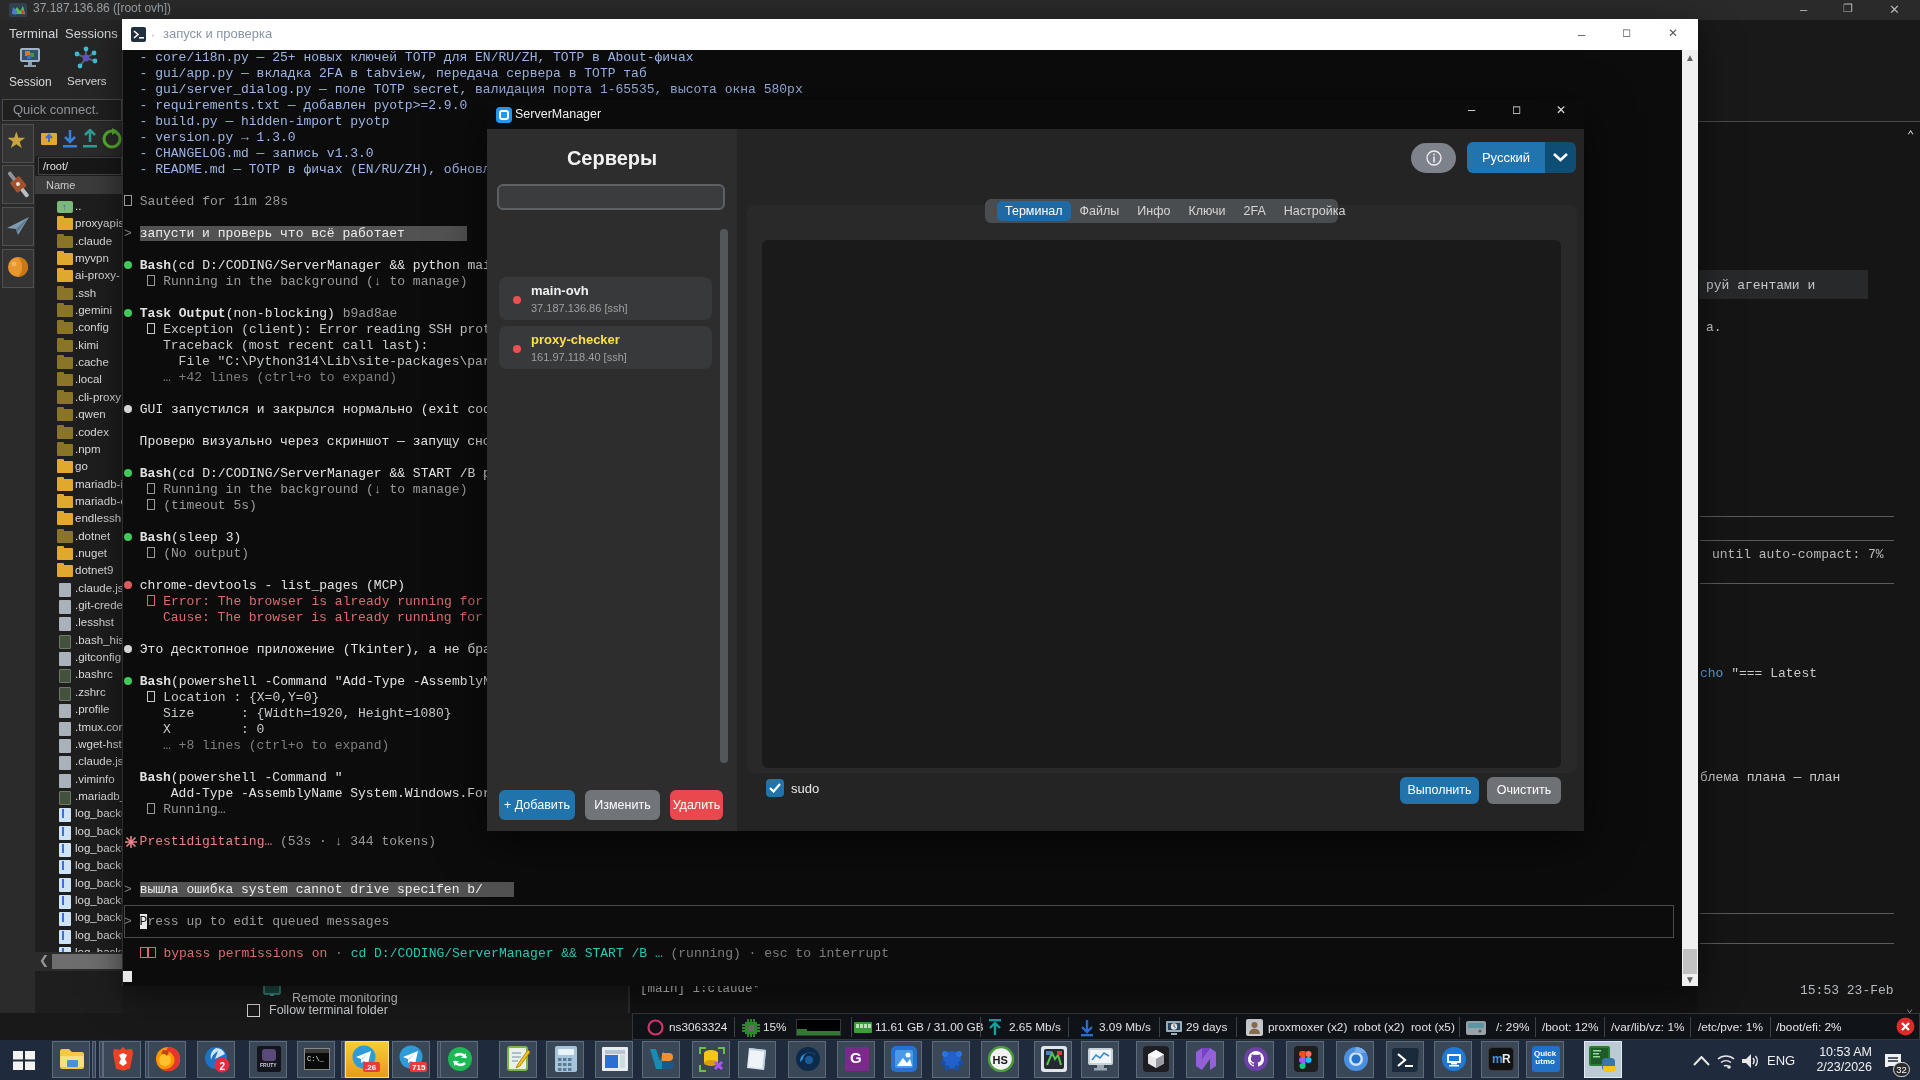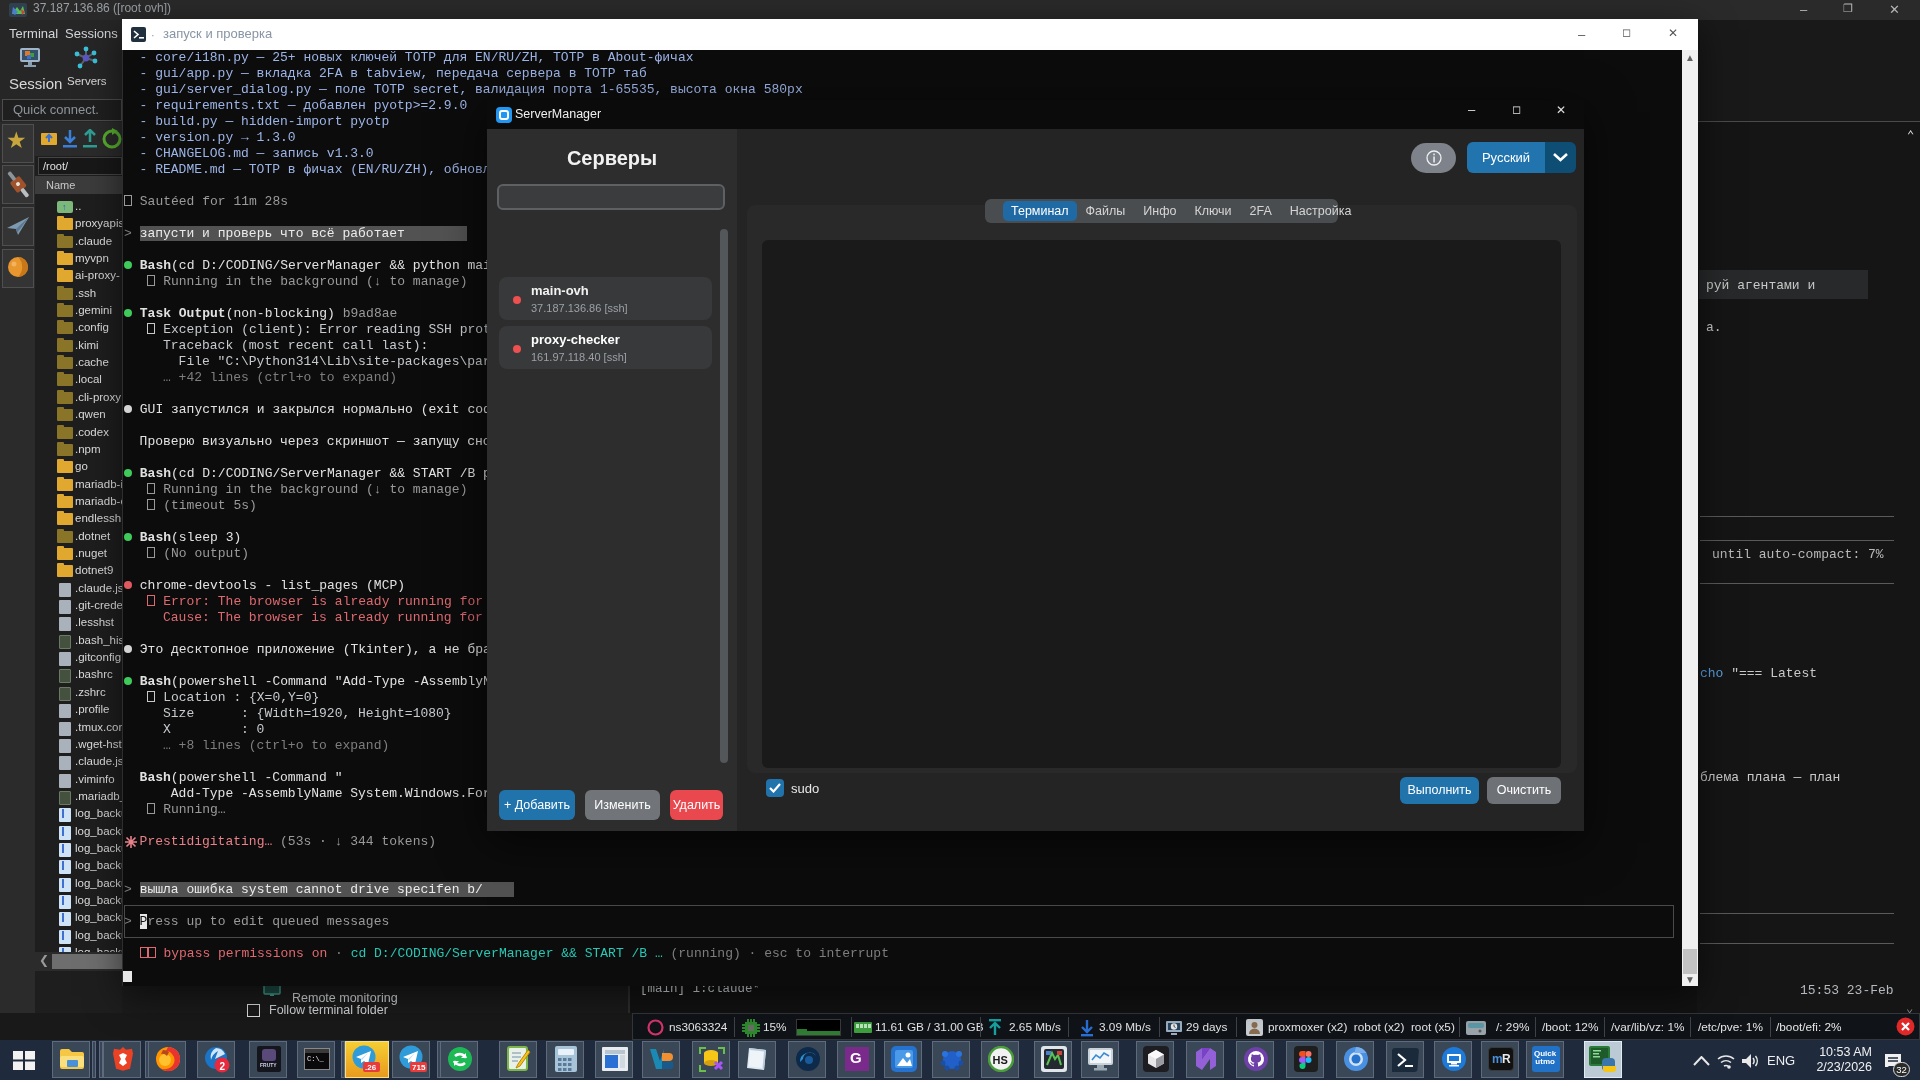--- a/index.html
+++ b/index.html
@@ -70,21 +70,21 @@
 
  <svg class="abs" style="left:19px;top:27px" width="22" height="22">
         <rect x="1" y="1" width="20" height="14" rx="2" fill="#9fb6c8"></rect>
         <rect x="3" y="3" width="16" height="10" fill="#35506a"></rect>
         <rect x="6" y="4" width="5" height="5" fill="#e07828"></rect>
         <rect x="11" y="6" width="4" height="4" fill="#3f9e3a"></rect>
         <rect x="8" y="8" width="4" height="4" fill="#3a6fd0"></rect>
         <rect x="9" y="15" width="4" height="3" fill="#8aa0b0"></rect>
         <rect x="5" y="18" width="12" height="2" fill="#8aa0b0"></rect>
       </svg>
- <span class="abs" style="left:9px;top:55px;font-size:15px;color:#d8d8d8">Session</span>
+ <span class="abs" style="left:9px;top:55px;font-size:12px;color:#d8d8d8">Session</span>
 
  <svg class="abs" style="left:74px;top:26px" width="24" height="24">
         <g stroke="#5a6268" stroke-width="2">
           <line x1="12" y1="12" x2="12" y2="3"></line>
           <line x1="12" y1="12" x2="20" y2="7"></line>
           <line x1="12" y1="12" x2="21" y2="15"></line>
           <line x1="12" y1="12" x2="6" y2="20"></line>
           <line x1="12" y1="12" x2="3" y2="8"></line>
         </g>
         <circle cx="12" cy="12" r="3.4" fill="#5b55c0"></circle>
@@ -545,21 +545,21 @@
  <div class="abs" style="left:0;top:29px;width:250px;height:702px;background:#2d2d2d">
   <div class="abs" style="left:0;top:18px;width:250px;text-align:center;color:#f2f2f2;font-size:20px;font-weight:bold">Серверы</div>
   <div class="abs" style="left:10px;top:55px;width:228px;height:26px;background:#3a3c3e;border:2px solid #5d6164;border-radius:6px"></div>
   <div class="abs" style="left:12px;top:148px;width:213px;height:43px;background:#37393b;border-radius:8px">
    <span class="dot" style="position:absolute;left:14px;top:19px;background:#ee4f4f"></span>
    <span class="abs" style="left:32px;top:6px;color:#f2f2f2;font-size:13px;font-weight:bold">main-ovh</span>
    <span class="abs" style="left:32px;top:25px;color:#9da1a5;font-size:11px">37.187.136.86 [ssh]</span>
   </div>
   <div class="abs" style="left:12px;top:197px;width:213px;height:43px;background:#37393b;border-radius:8px">
    <span class="dot" style="position:absolute;left:14px;top:19px;background:#ee4f4f"></span>
-   <span class="abs" style="left:32px;top:6px;color:#ffffff;font-size:13px;font-weight:bold">proxy-checker</span>
+   <span class="abs" style="left:32px;top:6px;color:#fde047;font-size:13px;font-weight:bold">proxy-checker</span>
    <span class="abs" style="left:32px;top:25px;color:#9da1a5;font-size:11px">161.97.118.40 [ssh]</span>
   </div>
   <div class="abs" style="left:233px;top:100px;width:8px;height:534px;background:#54575a;border-radius:4px"></div>
   <div class="abs btn" style="left:12px;top:661px;width:76px;height:30px;background:#2173ac;border-radius:6px;color:#fff;font-size:12.5px;text-align:center;line-height:30px">+ Добавить</div>
   <div class="abs btn" style="left:98px;top:661px;width:75px;height:30px;background:#71757a;border-radius:6px;color:#fff;font-size:12.5px;text-align:center;line-height:30px">Изменить</div>
   <div class="abs btn" style="left:183px;top:661px;width:53px;height:30px;background:#e8484e;border-radius:6px;color:#fff;font-size:12.5px;text-align:center;line-height:30px">Удалить</div>
  </div>
 
  <div class="abs" style="left:924px;top:43px;width:45px;height:30px;background:#7d828b;border-radius:15px">
   <svg style="position:absolute;left:15px;top:7px" width="16" height="16">
@@ -569,21 +569,21 @@
         </svg>
  </div>
  <div class="abs" style="left:980px;top:42px;width:78px;height:31px;background:#2174ae;border-radius:6px 0 0 6px;color:#fff;font-size:13px;text-align:center;line-height:31px">Русский</div>
  <div class="abs" style="left:1058px;top:42px;width:31px;height:31px;background:#0f4e74;border-radius:0 6px 6px 0">
   <svg style="position:absolute;left:8px;top:11px" width="15" height="10">
           <path d="M1 1 L7.5 7 L14 1" stroke="#fff" stroke-width="2.6" fill="none"></path>
         </svg>
  </div>
  <div class="abs" style="left:260px;top:105px;width:830px;height:568px;background:#292929;border-radius:8px"></div>
  <div class="abs" style="left:498px;top:99px;width:353px;height:24px;background:#4a4d50;border-radius:6px;display:flex;align-items:center;font-size:12.5px;color:#d5d5d5">
-  <div style="background:#1f6aa5;color:#fff;border-radius:5px;height:20px;line-height:20px;padding:0 8px;margin-left:18px">Терминал</div>
+  <div style="background:#1f6aa5;color:#fff;border-radius:5px;height:20px;line-height:20px;padding:0 8px;margin-left:12px">Терминал</div>
   <div style="padding:0 9px">Файлы</div>
   <div style="padding:0 9px">Инфо</div>
   <div style="padding:0 9px">Ключи</div>
   <div style="padding:0 9px">2FA</div>
   <div style="padding:0 9px">Настройка</div>
  </div>
  <div class="abs" style="left:275px;top:140px;width:799px;height:528px;background:#1a1a1a;border-radius:6px"></div>
  <div class="abs" style="left:279px;top:679px;width:18px;height:18px;background:#2173ac;border-radius:4px">
   <svg style="position:absolute;left:3px;top:4px" width="12" height="10">
           <path d="M1 5 L4.5 8.5 L11 1" stroke="#fff" stroke-width="2.2" fill="none"></path>

